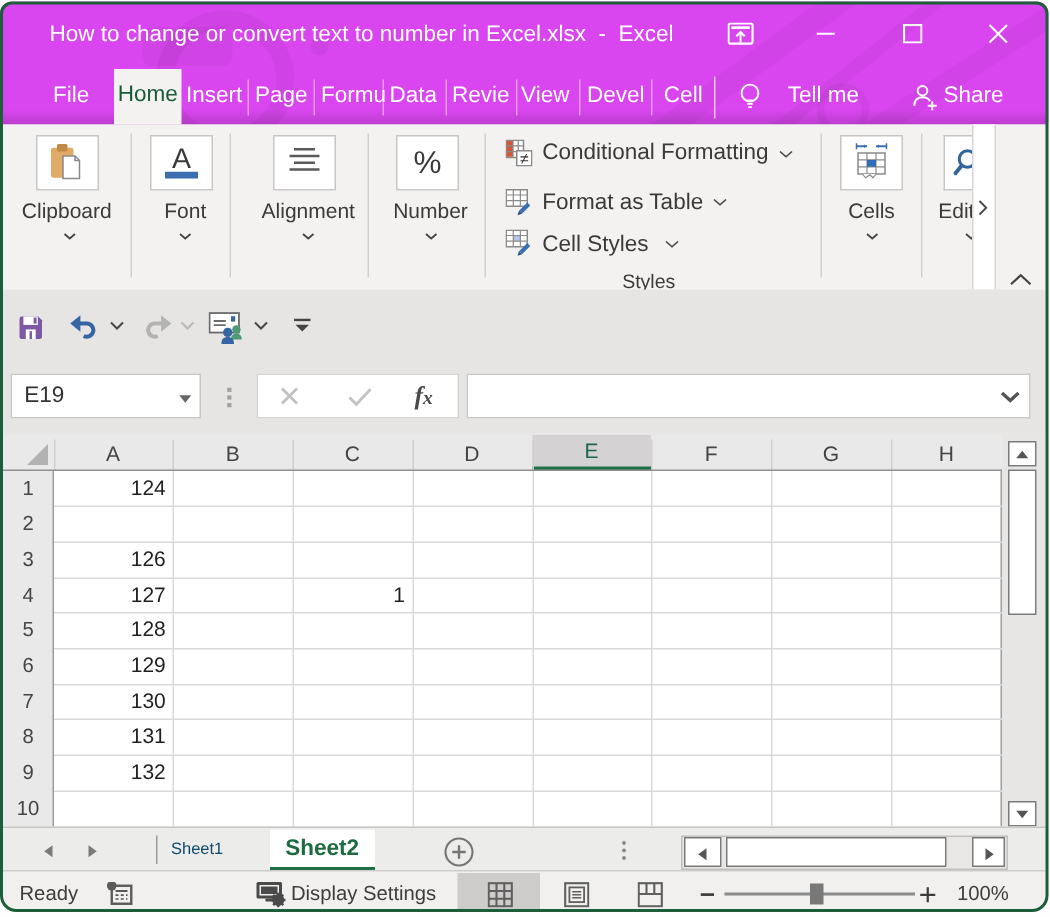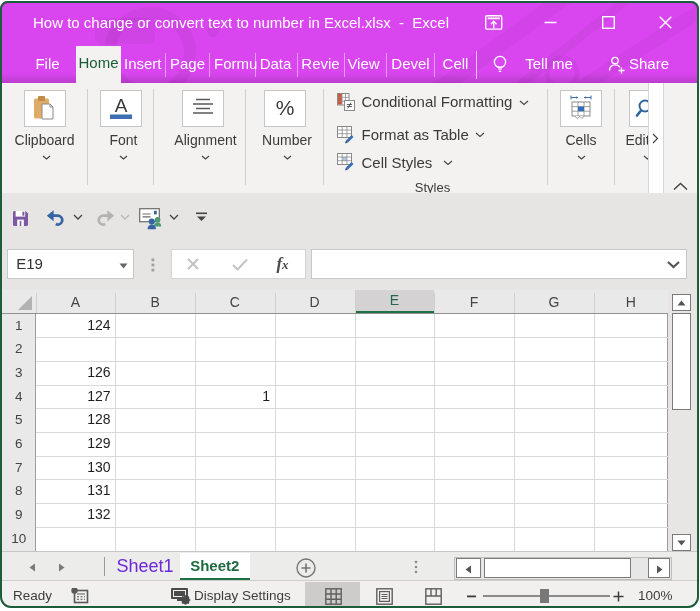--- a/index.html
+++ b/index.html
@@ -382,21 +382,21 @@
   </div>
 
   <div id="tabbar">
     <svg class="abs" style="left:27px;top:11px" width="7" height="9">
           <path d="M6,0.5 L6,8.5 L0.5,4.5 Z" fill="#7a7a7a"></path>
         </svg>
     <svg class="abs" style="left:56px;top:11px" width="7" height="9">
           <path d="M1,0.5 L1,8.5 L6.5,4.5 Z" fill="#7a7a7a"></path>
         </svg>
     <div class="abs" style="left:101.5px;top:5px;width:1px;height:19px;background:#9a9a9a;"></div>
-    <div class="abs" style="left:112px;top:0;width:62px;font-size:18px;color:#6d28d9;text-align:center;line-height:28px;">Sheet1</div>
+    <div class="abs" style="left:112px;top:0;width:62px;font-size:11px;color:#0c4a6e;line-height:28px;">Sheet1</div>
     <div class="abs" style="left:178px;top:1px;width:69.5px;height:28.5px;background:#fff;border-bottom:3px solid #1e7145;">
       <div class="abs" style="left:0;top:0;width:69.5px;font-size:15px;color:#1e6b41;font-weight:bold;text-align:center;line-height:26px;">Sheet2</div>
     </div>
     <svg class="abs" style="left:293.5px;top:6px" width="20" height="20" viewBox="0 0 20 20">
       <circle cx="10" cy="10" r="9" fill="none" stroke="#757575" stroke-width="1.4"></circle>
       <path d="M10,5.5 L10,14.5 M5.5,10 L14.5,10" stroke="#757575" stroke-width="1.6"></path>
     </svg>
     <svg class="abs" style="left:412px;top:8px" width="5" height="15">
       <circle cx="2" cy="2" r="1.3" fill="#8a8a8a"></circle>
           <circle cx="2" cy="7" r="1.3" fill="#8a8a8a"></circle>

